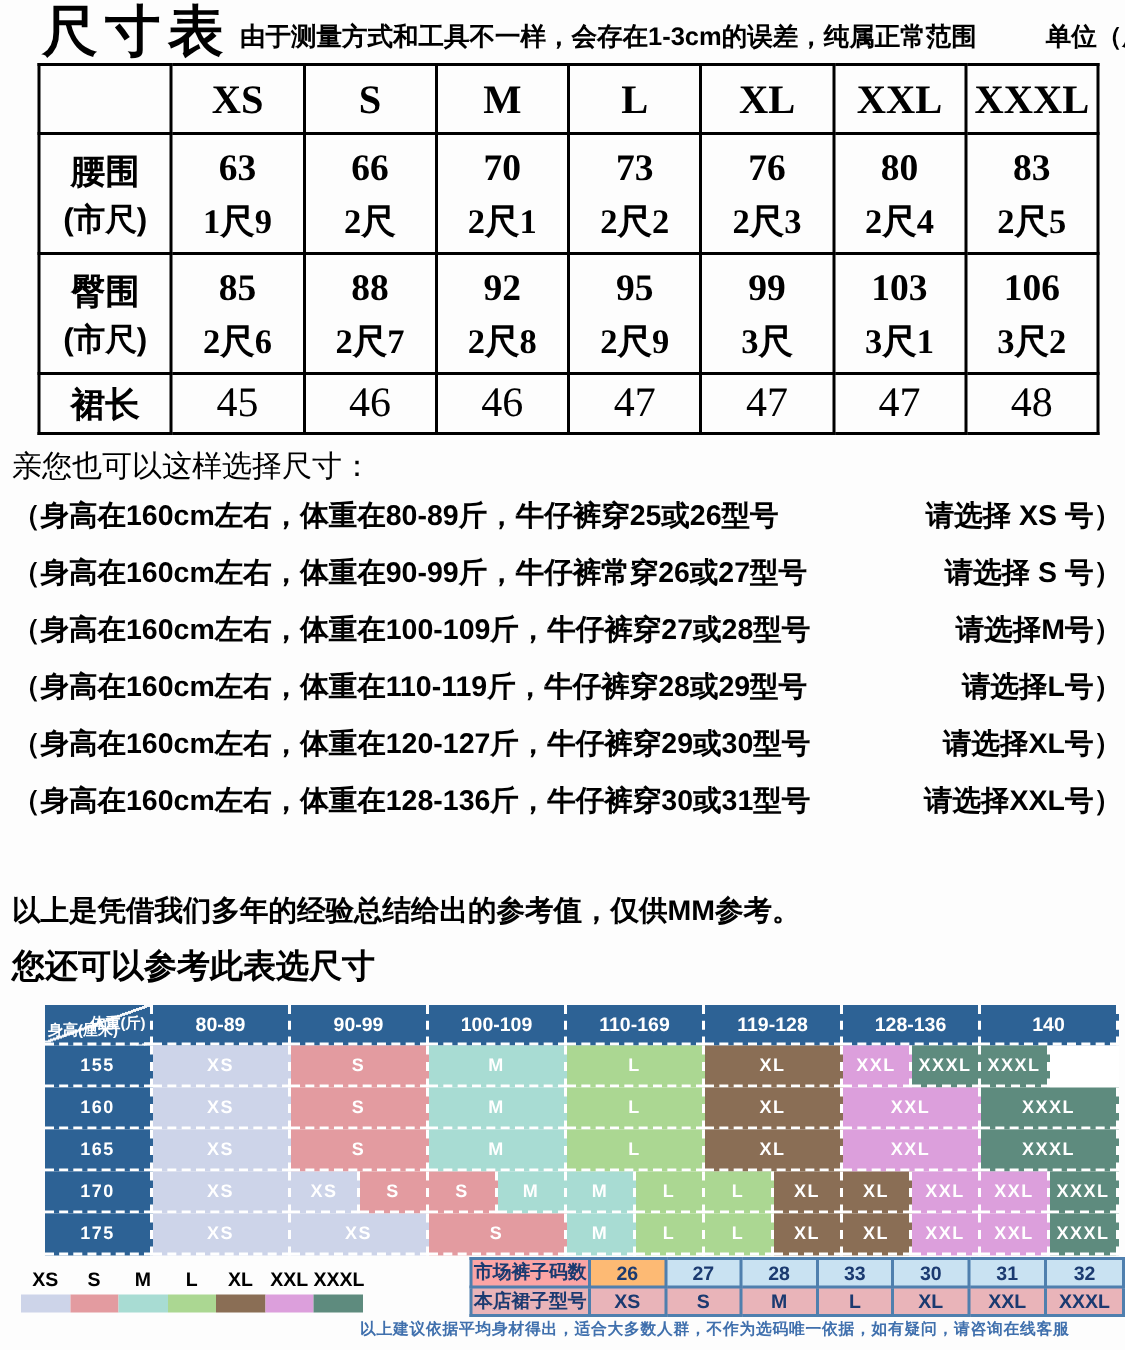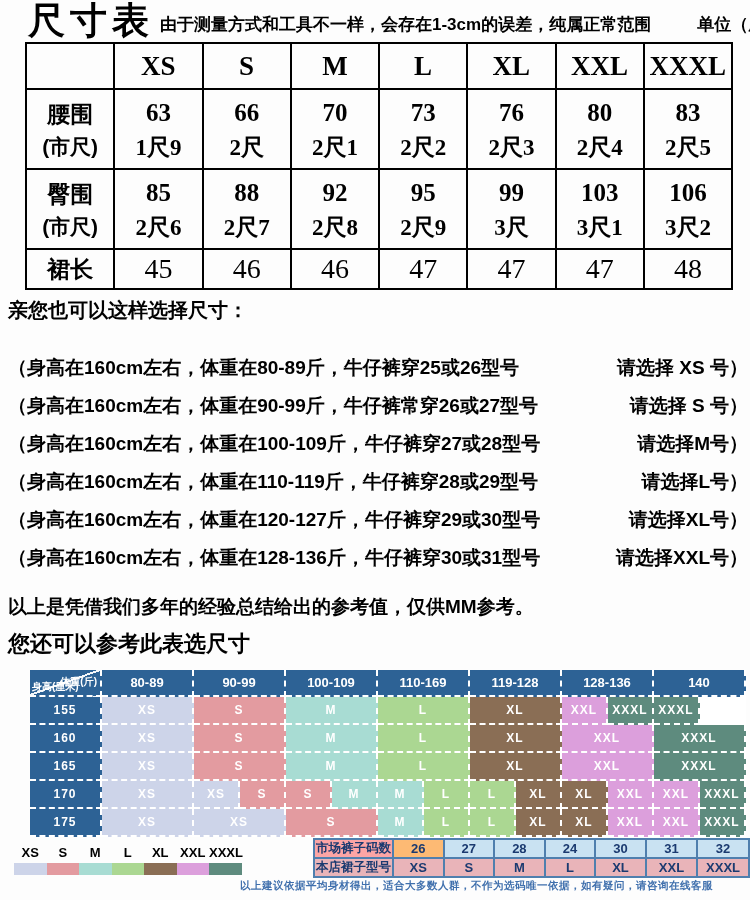--- a/index.html
+++ b/index.html
@@ -18,21 +18,21 @@
   table.size-table tr.dbl td { height:78px; }
   table.size-table tr.sgl td { height:38px; }
   .cell-label-main { font-size:23px; font-weight:bold; line-height:1.5; }
   .cell-label-sub  { font-size:21px; font-weight:bold; line-height:1.4; }
   .v-main { font-family:"Liberation Serif","DejaVu Serif",serif; font-weight:bold; font-size:25px; line-height:1.55; }
   .v-sub  { font-family:"Liberation Serif","DejaVu Serif",serif; font-weight:bold; font-size:23px; line-height:1.4; }
   .v-len  { font-family:"Liberation Serif","DejaVu Serif",serif; font-size:28px; }
 
   
   .advice { position:absolute; left:8px; top:297px; width:740px; }
-  .advice-heading { font-size:20px; font-weight:bold; margin-bottom:31px; }
+  .advice-heading { font-size:20px; font-weight:normal; margin-bottom:8px; }
   .advice-line { display:flex; justify-content:space-between; font-size:19px; font-weight:bold;
     margin-bottom:13px; white-space:nowrap; line-height:25px; }
   .advice-footer { position:absolute; left:8px; top:594px; font-size:19px; font-weight:bold; }
   .chart-heading { position:absolute; left:8px; top:629px; font-size:22px; font-weight:bold; }
 
   
   .schart { position:absolute; left:30px; top:670px; width:716px; }
   .schart-row { display:flex; }
   .sc-cell { box-sizing:border-box; border-right:2px dashed #fff; border-bottom:2px dashed #fff;
     display:flex; align-items:center; justify-content:center; color:#fff; font-weight:bold; }
@@ -311,21 +311,21 @@
     </div>
 </div>
 
 <table class="ptable">
   <tbody>
       <tr>
         <td class="plabel" style="background: #fca5a5;">市场裤子码数</td>
         <td class="pval" style="background: #fdba74;">26</td>
         <td class="pval" style="background: rgb(201, 226, 242);">27</td>
         <td class="pval" style="background: rgb(201, 226, 242);">28</td>
-        <td class="pval" style="background: rgb(201, 226, 242);">24</td>
+        <td class="pval" style="background: rgb(201, 226, 242);">33</td>
         <td class="pval" style="background: rgb(201, 226, 242);">30</td>
         <td class="pval" style="background: rgb(201, 226, 242);">31</td>
         <td class="pval" style="background: rgb(201, 226, 242);">32</td>
       </tr>
       <tr>
         <td class="plabel" style="background: rgb(233, 180, 185); margin-left: 37px;">本店裙子型号</td>
         <td class="pval" style="background: rgb(233, 180, 185);">XS</td>
         <td class="pval" style="background: rgb(233, 180, 185);">S</td>
         <td class="pval" style="background: rgb(233, 180, 185);">M</td>
         <td class="pval" style="background: rgb(233, 180, 185);">L</td>

